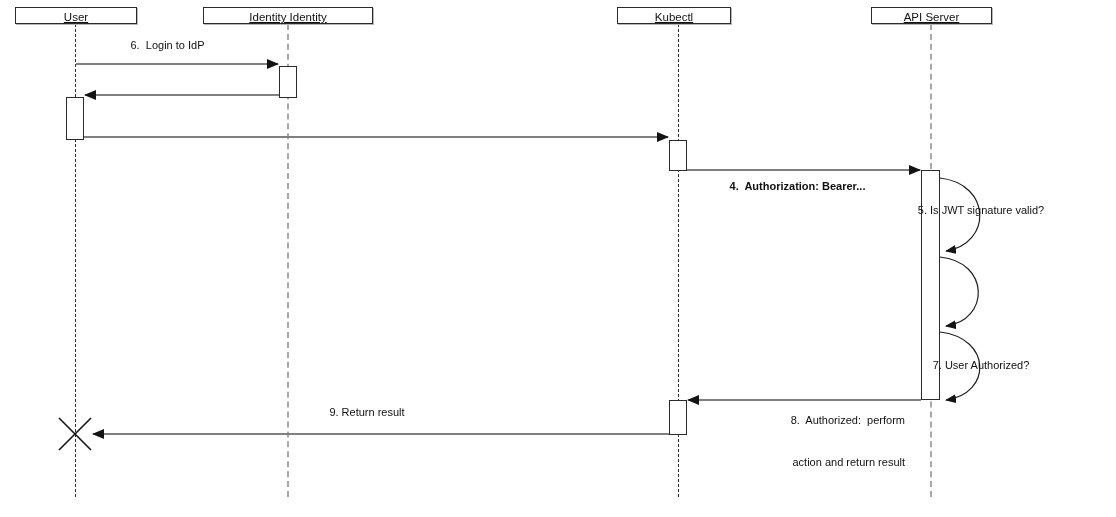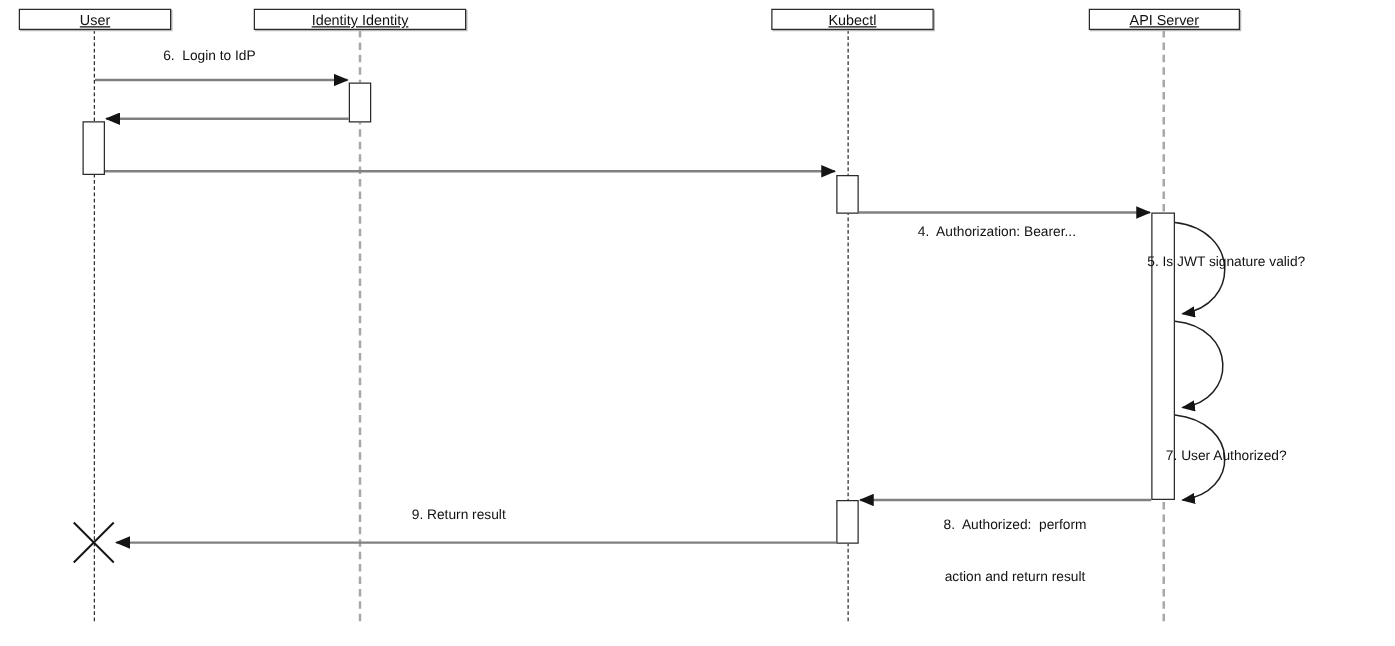--- a/index.html
+++ b/index.html
@@ -32,21 +32,21 @@
 <body>
 
 <div class="canvas">
 
   <div class="actor" style="left:15px;width:122px;">
     <span class="actor-label">User</span>
   </div>
   <div class="actor" style="left:203px;width:170px;">
     <span class="actor-label">Identity Identity</span>
   </div>
-  <div class="actor" style="left:617px;width:130px;">
+  <div class="actor" style="left:617px;width:114px;">
     <span class="actor-label">Kubectl</span>
   </div>
   <div class="actor" style="left:871px;width:121px;">
     <span class="actor-label">API Server</span>
   </div>
 
   <div class="lifeline dark" style="left:75px;"></div>
   <div class="lifeline light" style="left:287px;"></div>
   <div class="lifeline dark" style="left:678px;"></div>
   <div class="lifeline light" style="left:930px;"></div>
@@ -83,27 +83,27 @@
       <line x1="91" y1="418" x2="59" y2="450" stroke="#141414" stroke-width="1.6"></line>
     </g>
   </svg>
 
   <div class="msg" style="left:95px;top:38px;width:145px;">6.  Login to IdP</div>
 
 
   <div class="msg" style="left:290px;top:144px;width:300px;line-height:13px;">
   </div>
 
-  <div class="msg" style="left:720px;top:179px;width:155px;">4.  Authorization: Bearer...</div>
+  <div class="msg" style="left:720px;top:179px;width:155px;font-weight:bold;">4.  Authorization: Bearer...</div>
 
   <div class="msg" style="left:905px;top:203px;width:152px;">5. Is JWT signature valid?</div>
 
 
   <div class="msg" style="left:925px;top:358px;width:112px;">7. User Authorized?</div>
 
-  <div class="msg" style="left:745px;top:385px;width:134px;line-height:14px;">
+  <div class="msg" style="left:771px;top:385px;width:134px;line-height:14px;text-align:right;">
     <div>8.  Authorized:  perform</div>
     <div>action and return result</div>
   </div>
 
   <div class="msg" style="left:317px;top:405px;width:100px;">9. Return result</div>
 
 </div>
 
 </body></html>

